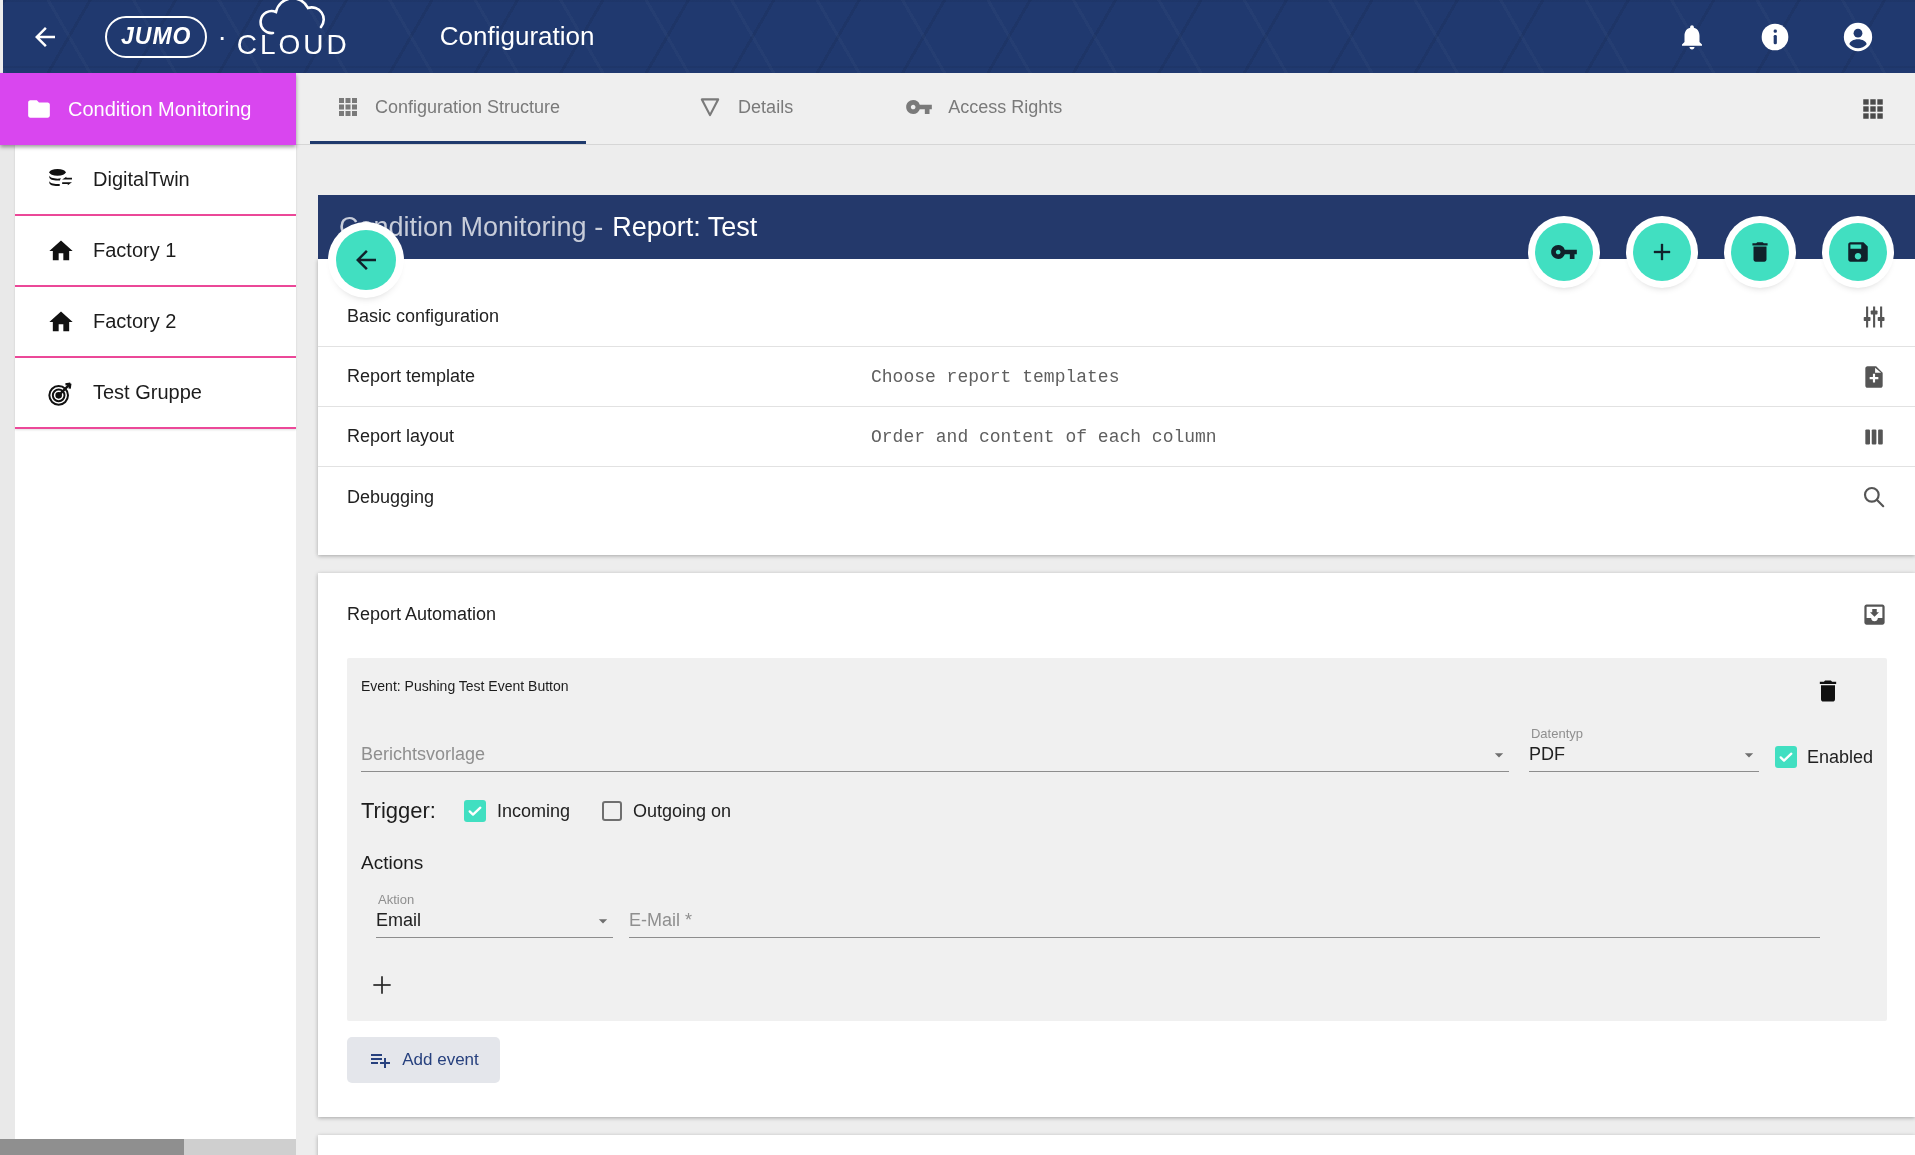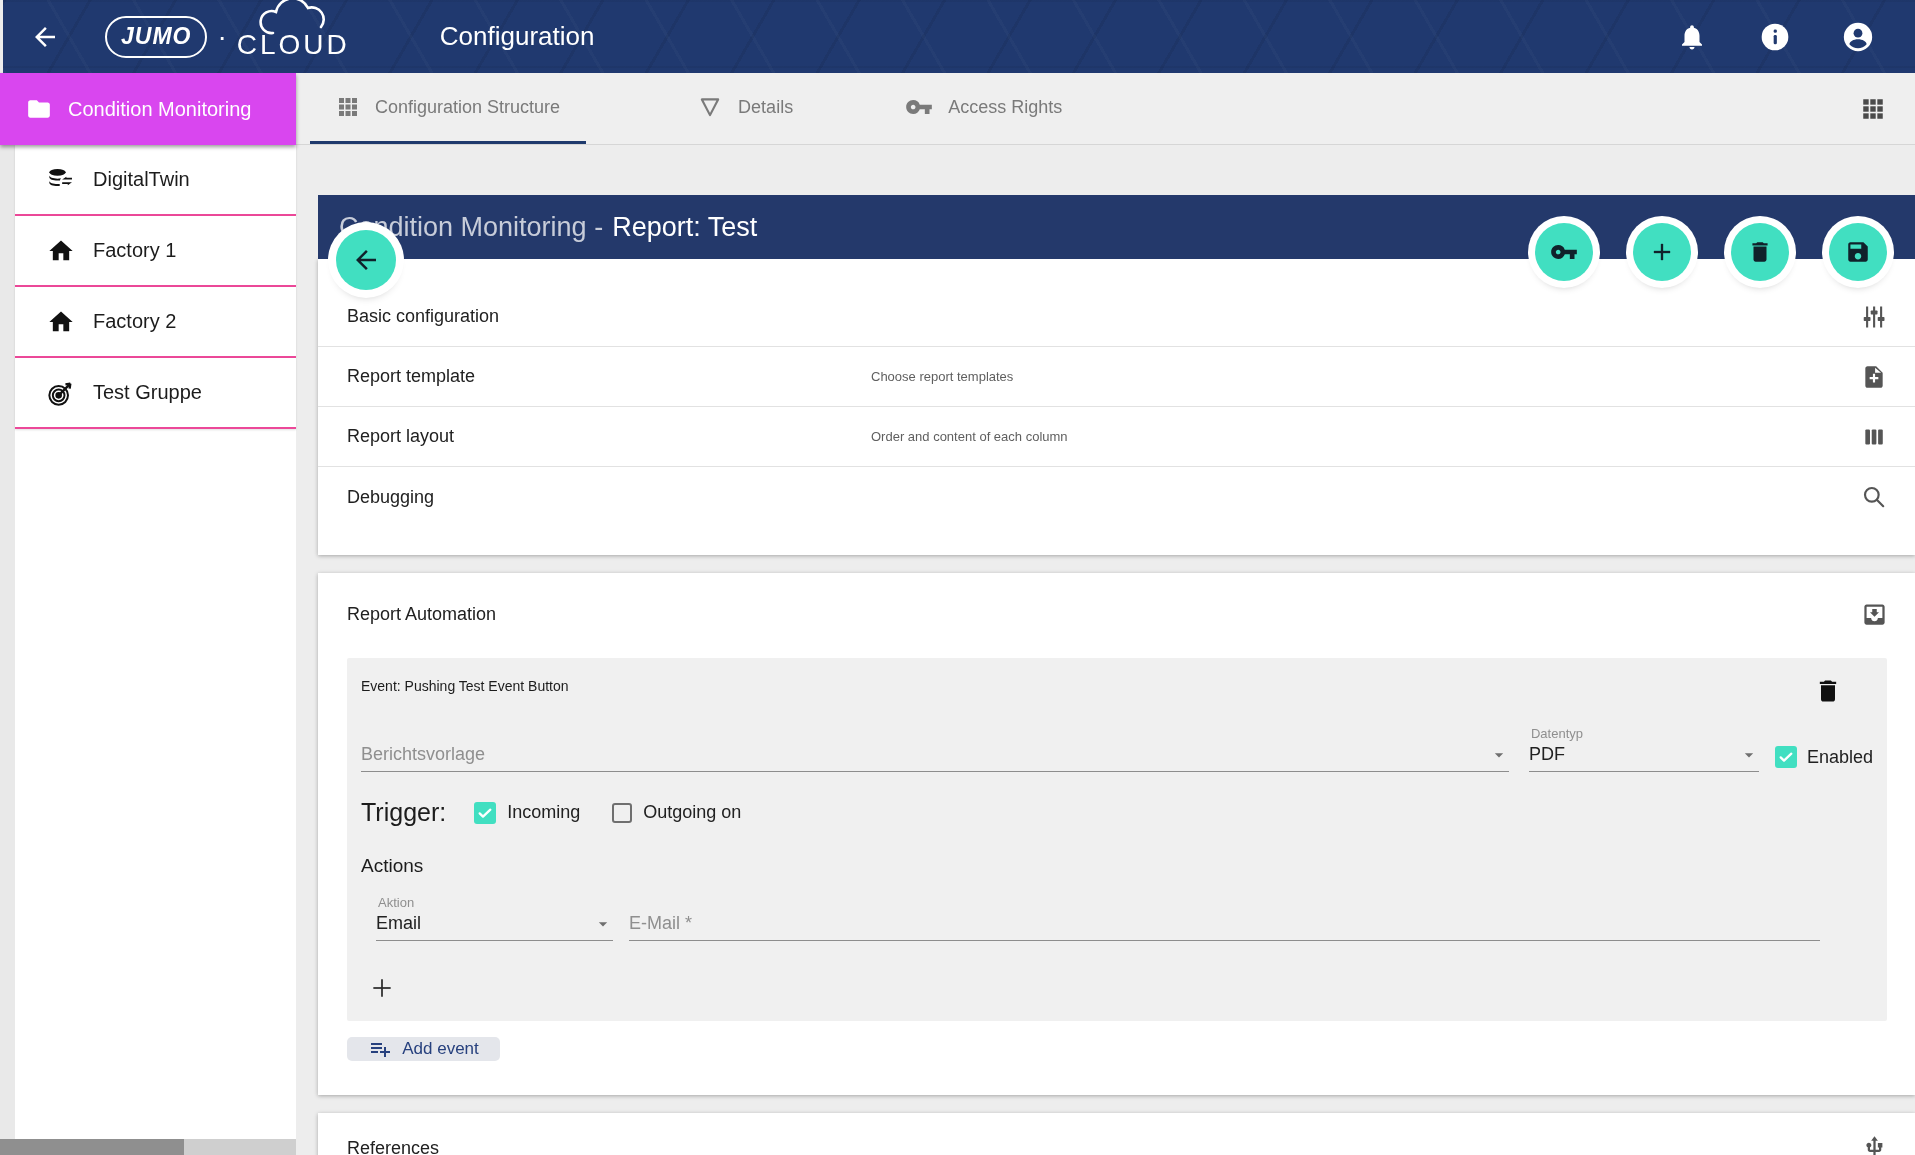--- a/index.html
+++ b/index.html
@@ -65,21 +65,21 @@
   .fab-row { position:absolute; right:28px; top:28px; display:flex; gap:40px; z-index:25; }
   .fab { width:58px; height:58px; border-radius:50%; background:#41dfc1; display:flex;
     align-items:center; justify-content:center; cursor:pointer;
     box-shadow:0 0 0 7px #fff, 0 5px 9px rgba(0,0,0,.3); }
 
   .card { margin-left:22px; background:#fff; box-shadow:0 1px 4px rgba(0,0,0,.3); position:relative; }
   .card.rows { padding:28px 0; }
   .cfg-row { height:60px; display:flex; align-items:center; border-bottom:1px solid #e2e2e2; cursor:pointer; }
   .cfg-row:last-child { border-bottom:none; }
   .cfg-row .lbl { width:553px; padding-left:29px; font-size:18px; color:#212121; }
-  .cfg-row .val { font-size:13px; color:#5f5f5f; }
+  .cfg-row .val { font-size:18px; color:#5f5f5f;font-family:Liberation Mono, monospace; }
   .cfg-row .ric { margin-left:auto; margin-right:26px; width:30px; height:30px;
     display:flex; align-items:center; justify-content:center; }
 
   .gap { height:18px; }
 
   .auto-card { padding-bottom:34px; }
   .auto-head { display:flex; align-items:center; padding:26px 26px 29px 29px; }
   .auto-head .t { font-size:18px; color:#212121; }
   .auto-head .ric { margin-left:auto; width:30px; height:30px; display:flex; align-items:center; justify-content:center; }
 
@@ -99,33 +99,33 @@
   .sel-value { font-size:18px; color:#212121; }
   .sel-row { display:flex; align-items:flex-end; justify-content:space-between; }
   .enabled-box { display:flex; align-items:center; gap:10px; margin-left:16px; padding-bottom:4px; cursor:pointer; }
   .cbl { font-size:18px; color:#212121; }
 
   .cb { width:22px; height:22px; border-radius:3px; display:flex; align-items:center; justify-content:center; cursor:pointer; }
   .cb.checked { background:#41dfc1; }
   .cb.unchecked { width:20px; height:20px; border:2px solid #6f6f6f; background:transparent; }
 
   .triggerrow { display:flex; align-items:center; margin-top:26px; gap:12px; }
-  .trigger-lbl { font-size:25px; color:#1c1c1c; margin-right:16px; }
+  .trigger-lbl { font-size:22px; color:#1c1c1c; margin-right:16px; }
   .trig-opt { display:flex; align-items:center; gap:11px; cursor:pointer; }
   .trig-opt + .trig-opt { margin-left:20px; }
 
   .actions-title { margin-top:28px; font-size:19px; color:#1c1c1c; }
   .actionsrow { display:flex; align-items:flex-end; margin-top:18px; margin-left:15px; }
   .sel-aktion { width:237px; cursor:pointer; }
   .email-field { width:1191px; margin-left:16px; cursor:text; }
 
   .add-action { margin-top:30px; margin-left:4px; width:34px; height:34px; display:flex;
     align-items:center; justify-content:center; cursor:pointer; color:#2b2b2b; }
 
-  .add-event-btn { margin:16px 0 0 29px; width:153px; height:24px; background:#e4e6eb;
+  .add-event-btn { margin:16px 0 0 29px; width:153px; height:46px; background:#e4e6eb;
     border:none; border-radius:5px; display:flex; align-items:center; justify-content:center;
     gap:10px; color:#27417e; font-size:17px; font-family:"Liberation Sans",sans-serif; cursor:pointer; }
 
   .ref-card { height:70px; display:flex; align-items:center; }
   .ref-card .lbl { padding-left:29px; font-size:18px; color:#212121; }
   .ref-card .ric { margin-left:auto; margin-right:26px; width:30px; height:30px;
     display:flex; align-items:center; justify-content:center; }
 
   svg { display:block; }
 </style>

